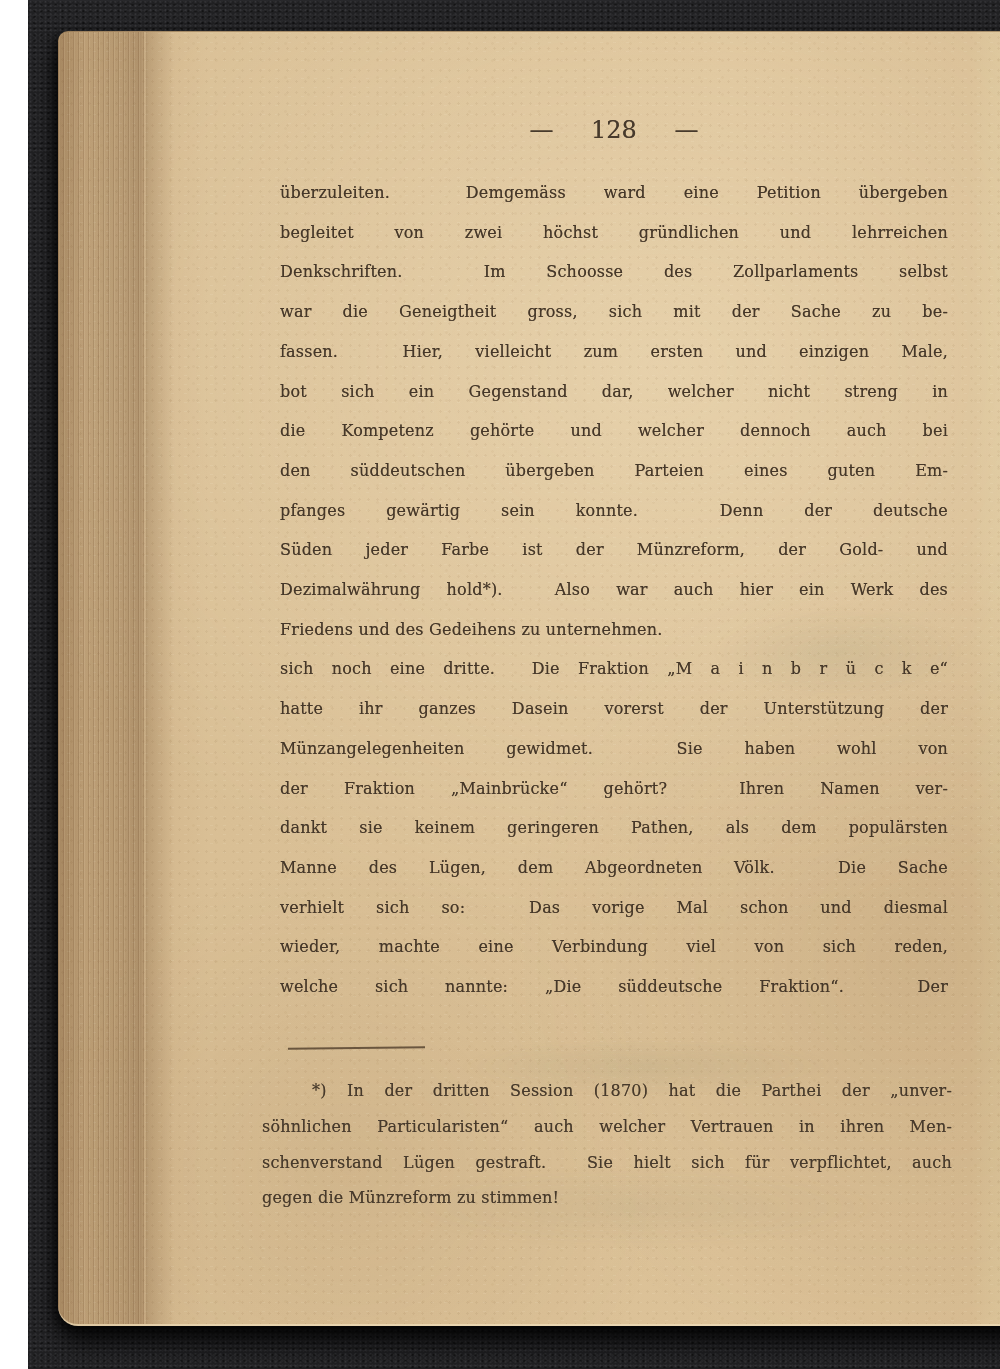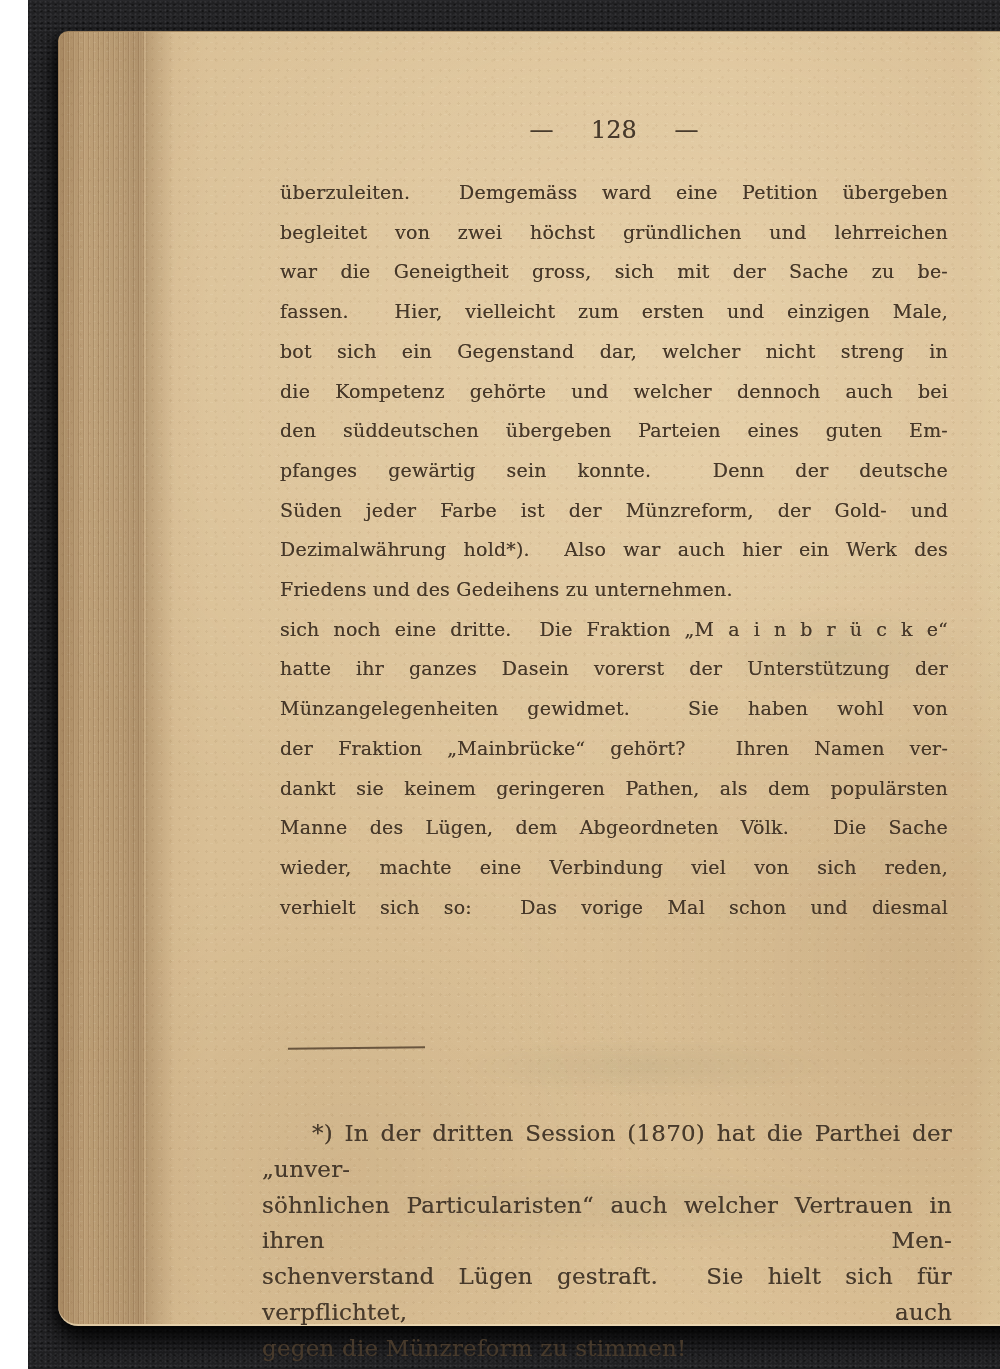--- a/index.html
+++ b/index.html
@@ -115,21 +115,21 @@
     left: 222px; top: 84px; width: 668px;
     text-align: center;
     font-size: 24px;
     color: #473a2c;
     word-spacing: 30px;
     text-shadow: 0 0 0.6px rgba(64,48,32,0.65);
   }
   .body-text {
     position: absolute;
     left: 222px; top: 141px; width: 668px;
-    font-size: 19px;
+    font-size: 16px;
     line-height: 39.7px;
     color: #453729;
     letter-spacing: 0.2px;
     text-shadow: 0 0 0.6px rgba(64,48,32,0.6);
   }
   .line {
     white-space: pre-wrap;
     text-align: justify;
     text-align-last: justify;
   }
@@ -138,22 +138,22 @@
 
   .footnote-rule {
     position: absolute;
     left: 230px; top: 1015px;
     width: 137px; height: 2px;
     background: rgba(75,58,40,0.78);
     transform: rotate(-0.6deg);
   }
   .footnote {
     position: absolute;
-    left: 204px; top: 1084px; width: 690px;
-    font-size: 23px;
+    left: 204px; top: 1041px; width: 690px;
+    font-size: 16px;
     line-height: 35.8px;
     color: #473a2c;
     letter-spacing: 0.2px;
     text-shadow: 0 0 0.5px rgba(64,48,32,0.6);
   }
   .footnote .line.indent { text-indent: 50px; }
 </style>
 </head>
 <body>
 
@@ -165,37 +165,39 @@
     <div class="gutter-light"></div>
     <div class="smudge-a"></div>
     <div class="smudge-b"></div>
     <div class="smudge-c"></div>
 
     <div class="page-number">— 128 —</div>
 
     <div class="body-text">
       <div class="line">überzuleiten.  Demgemäss ward eine Petition übergeben</div>
       <div class="line">begleitet von zwei höchst gründlichen und lehrreichen</div>
+      <div class="line">Denkschriften.  Im Schoosse des Zollparlaments selbst</div>
       <div class="line">war die Geneigtheit gross, sich mit der Sache zu be-</div>
       <div class="line">fassen.  Hier, vielleicht zum ersten und einzigen Male,</div>
       <div class="line">bot sich ein Gegenstand dar, welcher nicht streng in</div>
       <div class="line">die Kompetenz gehörte und welcher dennoch auch bei</div>
       <div class="line">den süddeutschen übergeben Parteien eines guten Em-</div>
       <div class="line">pfanges gewärtig sein konnte.  Denn der deutsche</div>
       <div class="line">Süden jeder Farbe ist der Münzreform, der Gold- und</div>
       <div class="line">Dezimalwährung hold*).  Also war auch hier ein Werk des</div>
       <div class="line endline">Friedens und des Gedeihens zu unternehmen.</div>
       <div class="line">sich noch eine dritte.  Die Fraktion „M a i n b r ü c k e“</div>
       <div class="line">hatte ihr ganzes Dasein vorerst der Unterstützung der</div>
       <div class="line">Münzangelegenheiten gewidmet.  Sie haben wohl von</div>
       <div class="line">der Fraktion „Mainbrücke“ gehört?  Ihren Namen ver-</div>
       <div class="line">dankt sie keinem geringeren Pathen, als dem populärsten</div>
       <div class="line">Manne des Lügen, dem Abgeordneten Völk.  Die Sache</div>
+      <div class="line">verhielt sich so:  Das vorige Mal schon und diesmal</div>
       <div class="line">wieder, machte eine Verbindung viel von sich reden,</div>
-      <div class="line">verhielt sich so:  Das vorige Mal schon und diesmal</div>
+      <div class="line">welche sich nannte: „Die süddeutsche Fraktion“.  Der</div>
     </div>
 
     <div class="footnote-rule"></div>
 
     <div class="footnote">
       <div class="line indent">*) In der dritten Session (1870) hat die Parthei der „unver-</div>
       <div class="line">söhnlichen Particularisten“ auch welcher Vertrauen in ihren Men-</div>
       <div class="line">schenverstand Lügen gestraft.  Sie hielt sich für verpflichtet, auch</div>
       <div class="line endline">gegen die Münzreform zu stimmen!</div>
     </div>

